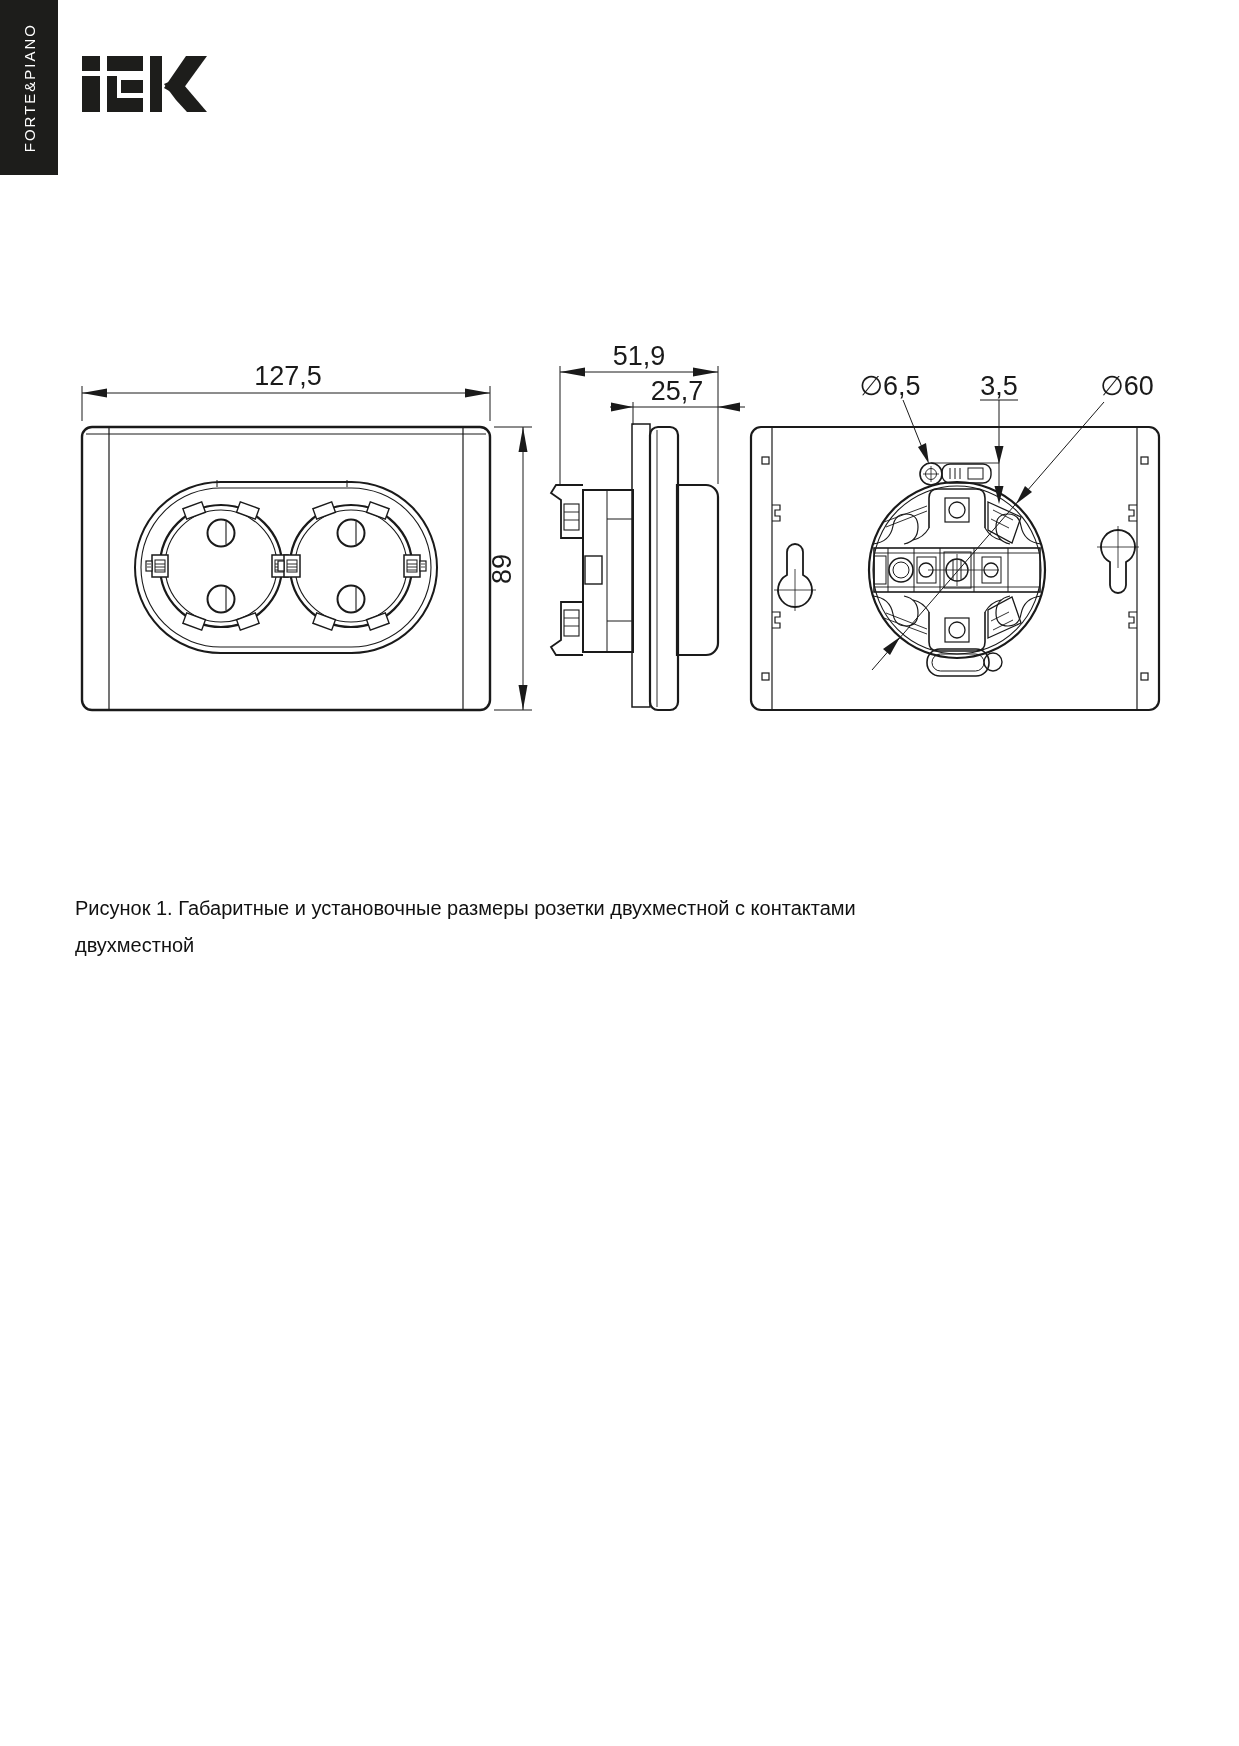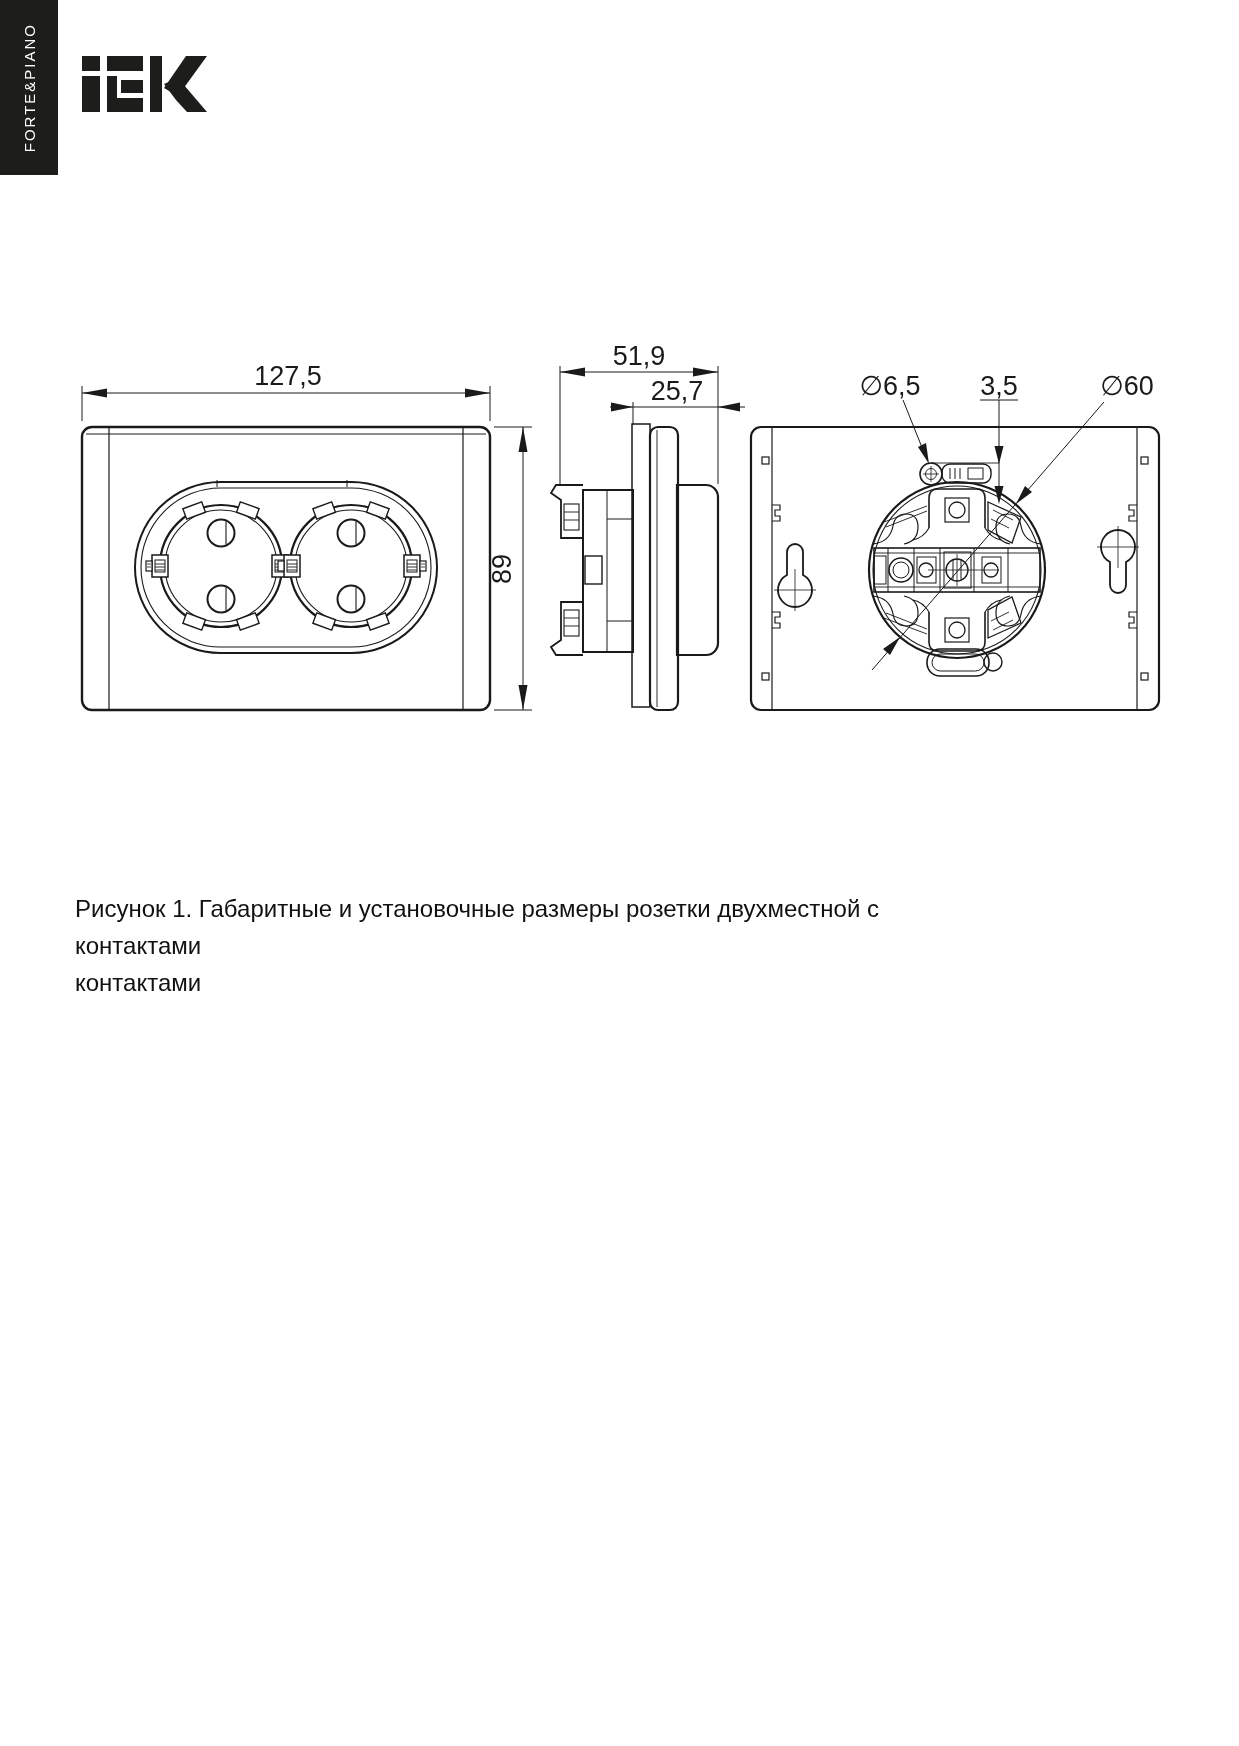--- a/index.html
+++ b/index.html
@@ -13,21 +13,21 @@
   }
   .brandbar span{
     color:#ffffff;font-size:15px;letter-spacing:2px;white-space:nowrap;
     writing-mode:vertical-rl;transform:rotate(180deg);
     font-family:"Liberation Sans",sans-serif;
   }
   .logo{position:absolute;left:82px;top:54px;}
   .drawing-layer{position:absolute;left:0;top:0;}
   .caption{
     position:absolute;left:75px;top:890px;width:900px;
-    font-size:24px;line-height:37px;color:#111;
+    font-size:20px;line-height:37px;color:#111;
   }
   svg text{font-family:"Liberation Sans",sans-serif;fill:#1a1a1a;}
   .dim{font-size:27px;}
 </style>
 </head>
 <body>
 
 <div class="page">
 
   <div class="brandbar">
@@ -303,16 +303,16 @@
       <polygon points="1016,504 1032,492 1025,486" fill="#1a1a1a" stroke="none"></polygon>
       <polygon points="900,637 890,655 883,649" fill="#1a1a1a" stroke="none"></polygon>
     </g>
     <text class="dim" x="890" y="395" text-anchor="middle">∅6,5</text>
     <text class="dim" x="999" y="395" text-anchor="middle">3,5</text>
     <text class="dim" x="1127" y="395" text-anchor="middle">∅60</text>
   </svg>
 
   <div class="caption">
     <div>Рисунок 1. Габаритные и установочные размеры розетки двухместной с контактами</div>
-    <div>контактами</div>
+    <div>двухместной</div>
   </div>
 
 </div>
 
 </body></html>

